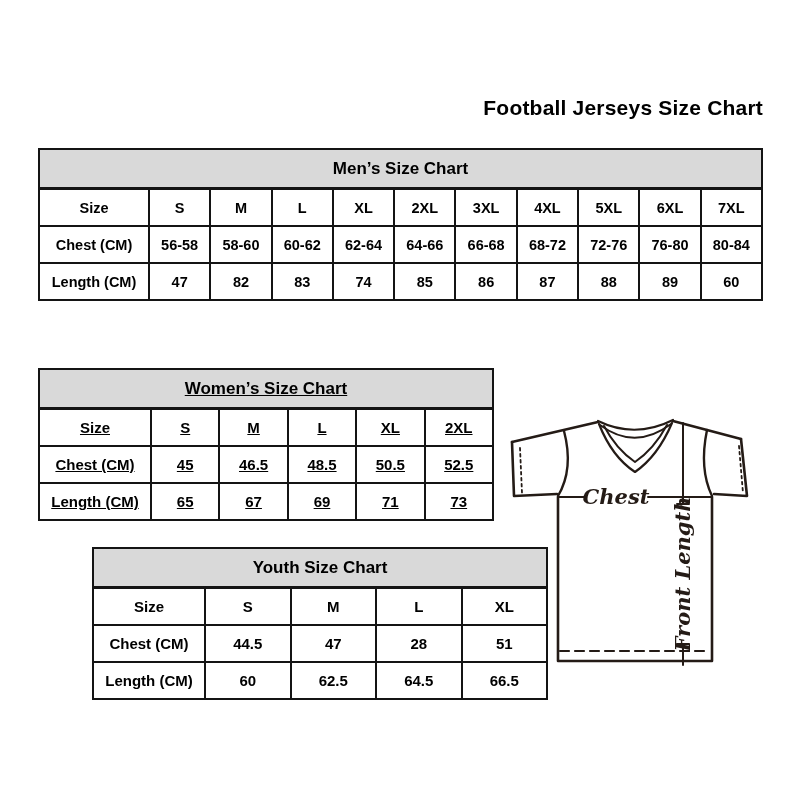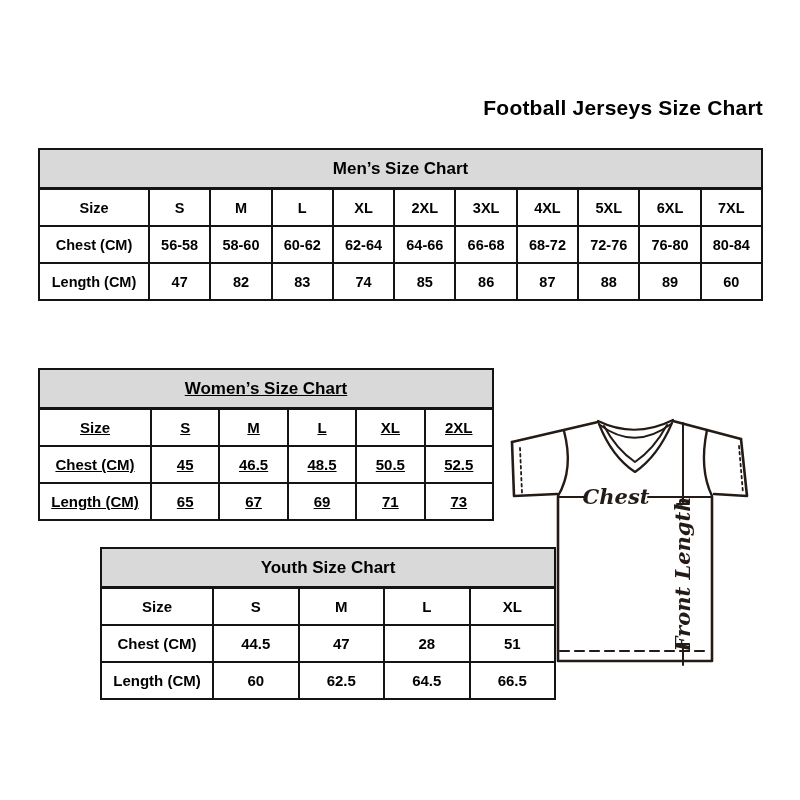--- a/index.html
+++ b/index.html
@@ -7,21 +7,21 @@
     width:800px;height:800px;background:#ffffff;position:relative;
     font-family:"Liberation Sans",sans-serif;color:#000;
   }
   .page-title{
     position:absolute;left:38px;top:96px;width:725px;
     text-align:right;font-size:21px;font-weight:bold;letter-spacing:0.2px;
   }
   .tbl-wrap{position:absolute;}
   #tbl-mens  {left:38px;top:148px;width:725px;}
   #tbl-womens{left:38px;top:368px;width:456px;text-decoration:underline;}
-  #tbl-youth {left:56px;top:547px;width:456px;padding-left:44px;}
+  #tbl-youth {left:48px;top:547px;width:456px;padding-left:44px;}
   table.size-table{
     border-collapse:collapse;width:100%;table-layout:fixed;
   }
   table.size-table td{
     border:2px solid #141414;text-align:center;vertical-align:middle;
     font-weight:bold;font-size:15px;padding:0;height:35px;overflow:hidden;
     background:#ffffff;
   }
   table.size-table td.t-head{
     background:#d9d9d9;font-size:17px;height:37px;border-bottom-width:3px;

